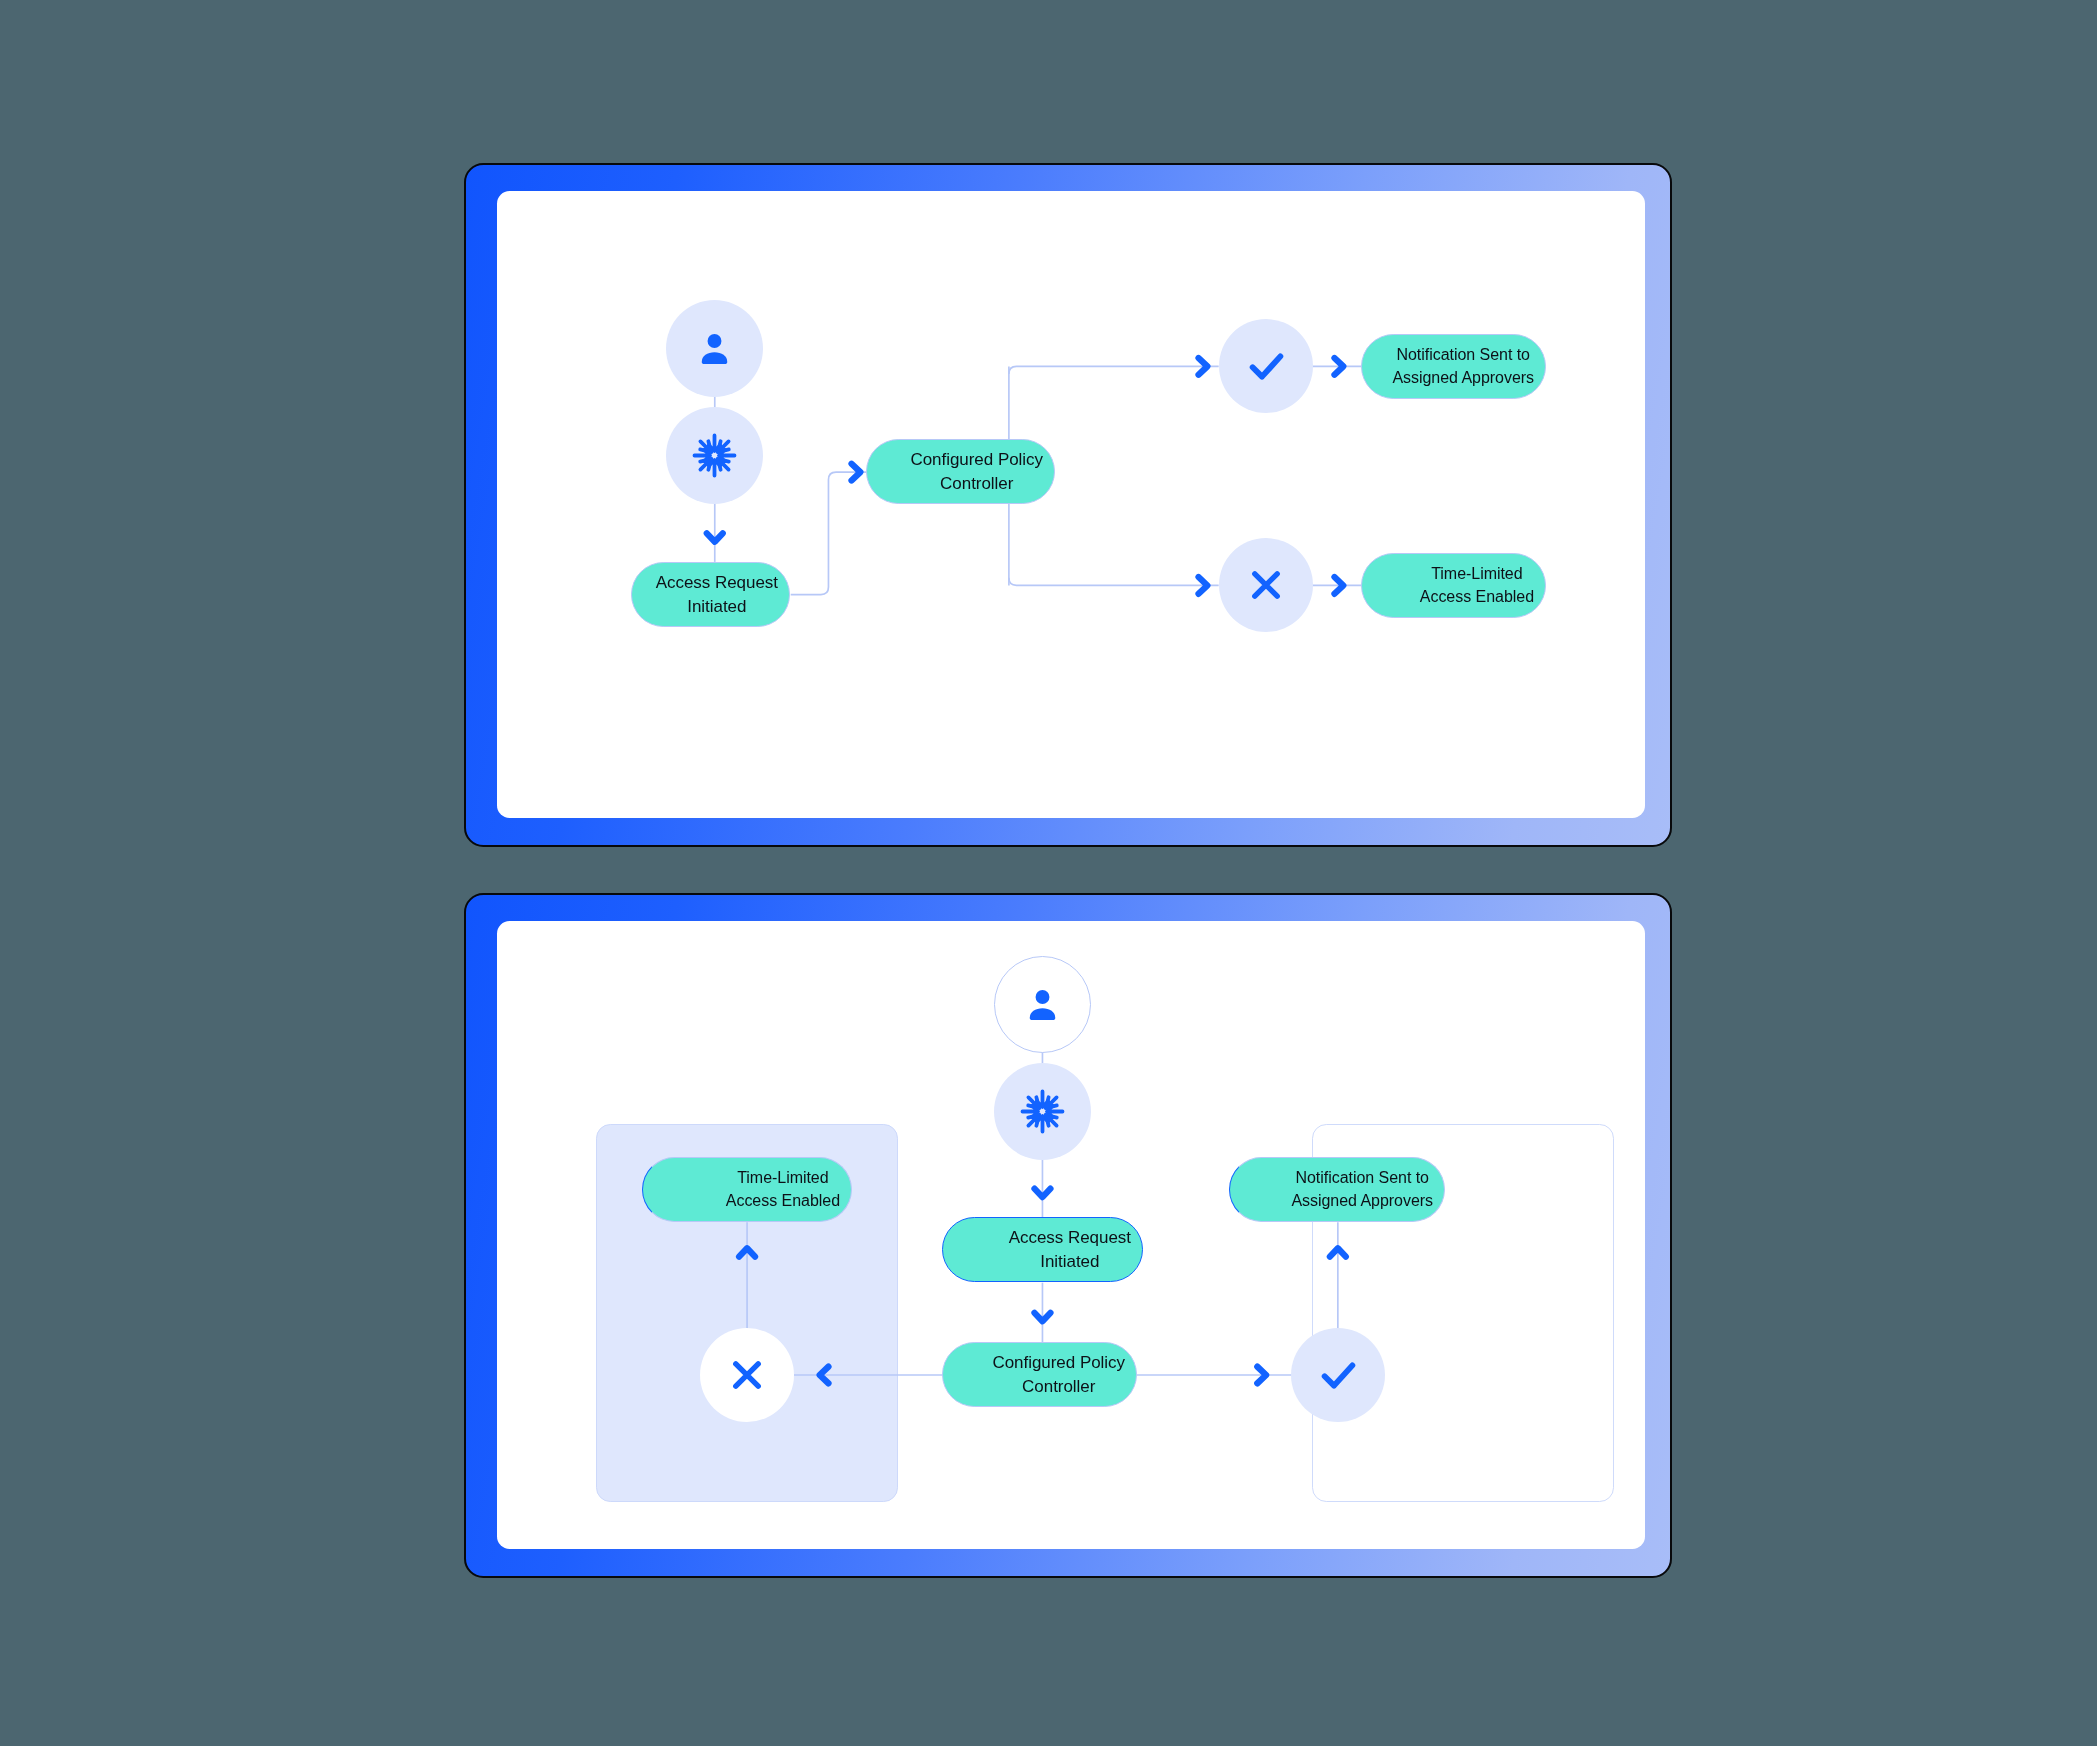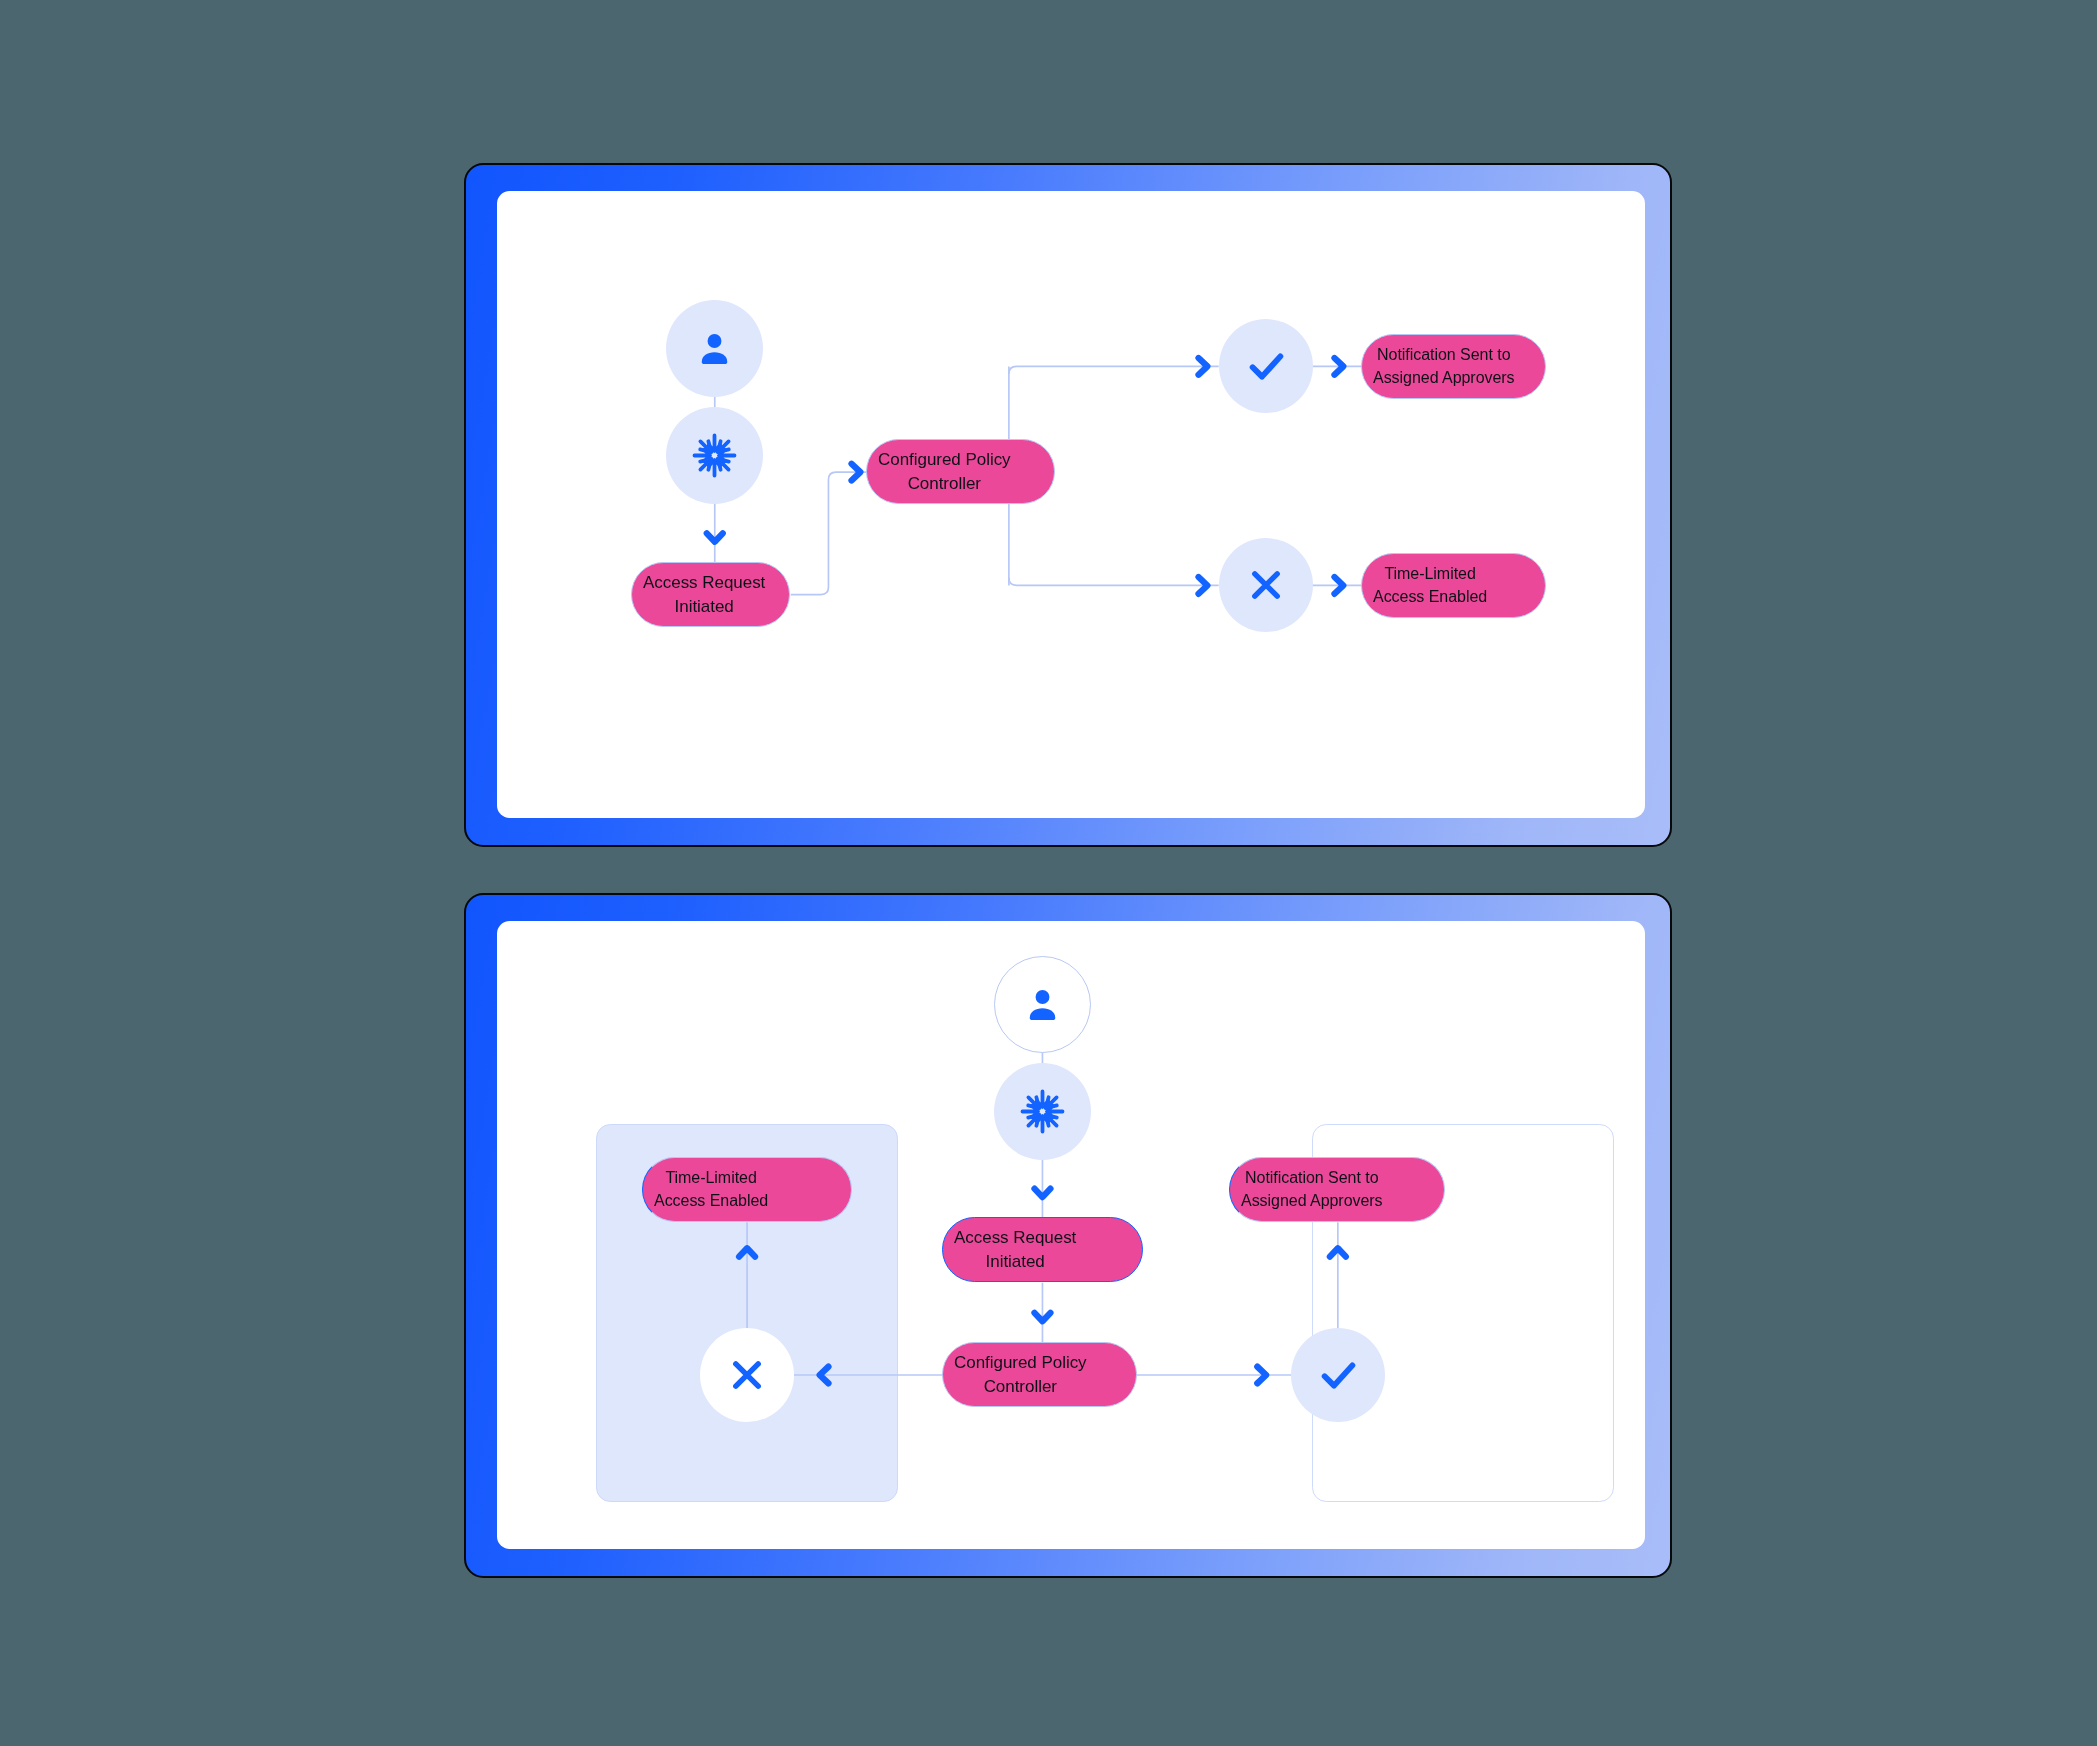--- a/index.html
+++ b/index.html
@@ -47,26 +47,26 @@
     display: flex;
     align-items: center;
     justify-content: center;
   }
   .icon-circle.filled { background: #dfe7fd; }
   .icon-circle.outlined { background: #ffffff; border: 1.3px solid #b7c8f7; }
   .icon-circle.plain-white { background: #ffffff; }
 
   .pill {
     position: absolute;
-    background: #ec4899;
+    background: #5eead4;
     border: 1.3px solid #b7c8f7;
     border-radius: 419px;
     display: flex;
     align-items: center;
-    justify-content: flex-start;
+    justify-content: flex-end;
     text-align: center;
     color: #0d1117;
     line-height: 1.38;
     letter-spacing: -0.04px;
   }
   .pill.accent { border-color: #b7c8f7; border-left-color: #1263ff; }
   .pill.accent-full { border-color: #1263ff; }
 
   .pill-label { padding: 0 11px; white-space: pre-line; }
 

